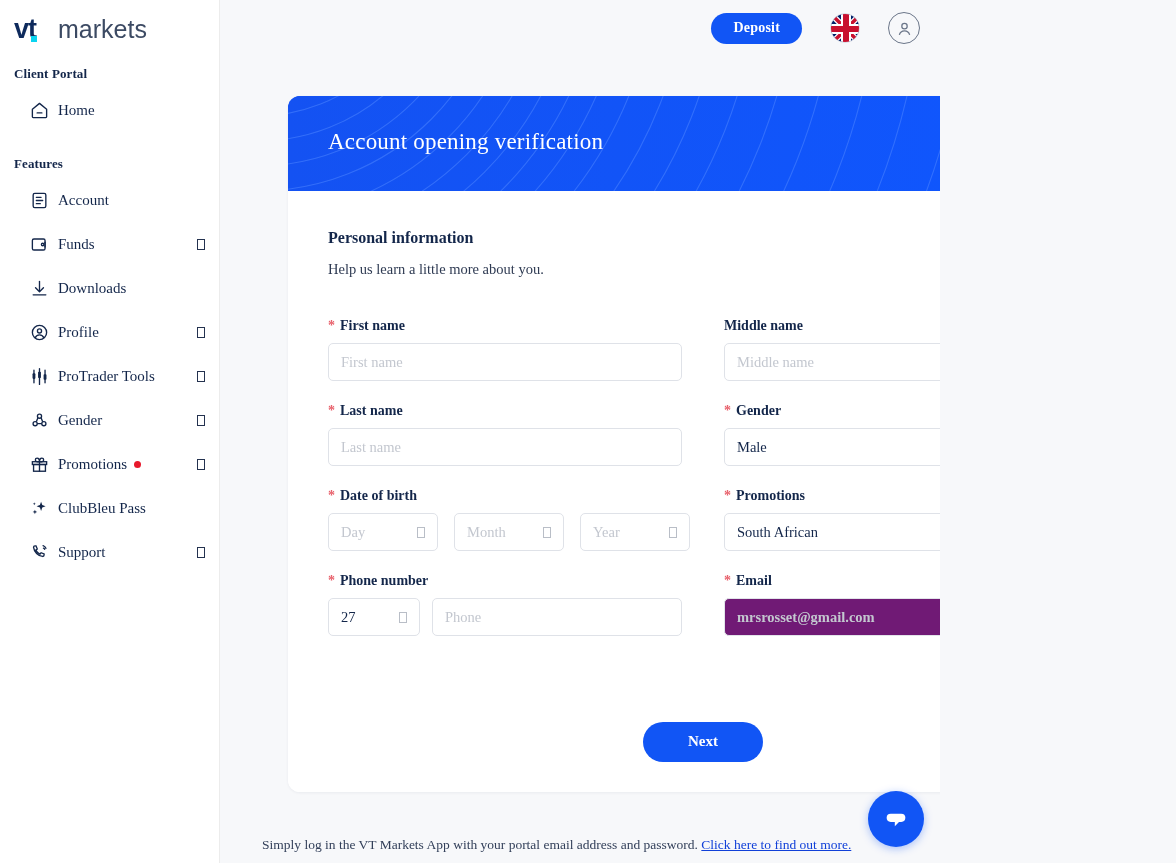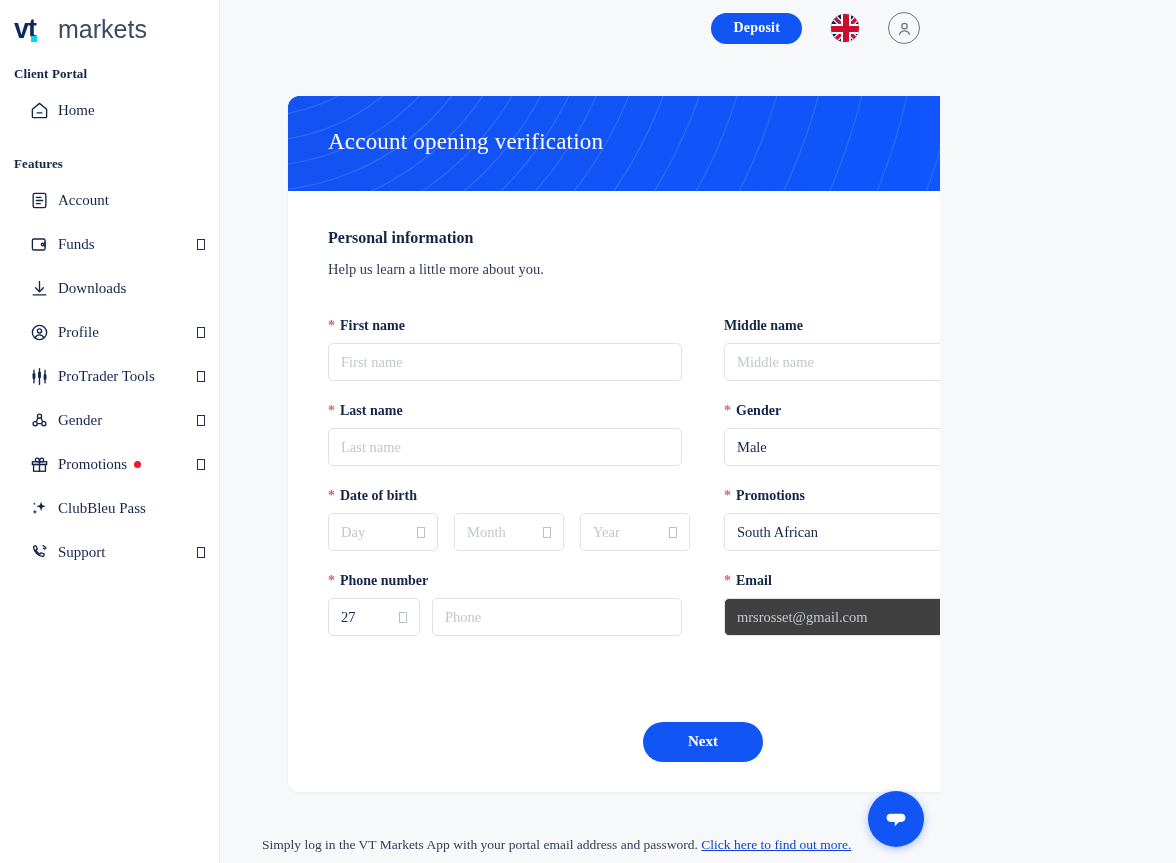--- a/index.html
+++ b/index.html
@@ -140,21 +140,21 @@
   .ctrl {
     height: 38px; width: 100%;
     border: 1px solid #dfe2e8; border-radius: 5px;
     background: #fff;
     display: flex; align-items: center;
     padding: 0 12px;
     font-size: 14.5px; color: #13264a;
     cursor: text;
   }
   .ctrl.select { cursor: pointer; }
-  .ctrl.disabled { background: #404040; border-color: #e2e5ea; cursor: not-allowed; }
+  .ctrl.disabled { background: #701a75; border-color: #e2e5ea; cursor: not-allowed; font-weight: bold; }
   .ctrl .ph { color: #c3c7cf; }
   .ctrl .val { color: #13264a; }
   .ctrl .caret {
     margin-left: auto;
     width: 8px; height: 11px;
     border: 1px solid #b9bec7; background: #fff; flex: 0 0 8px;
   }
   .dob-row { display: flex; gap: 16px; }
   .dob-row .ctrl { width: 110px; flex: 0 0 110px; }
   .phone-row { display: flex; gap: 12px; }

